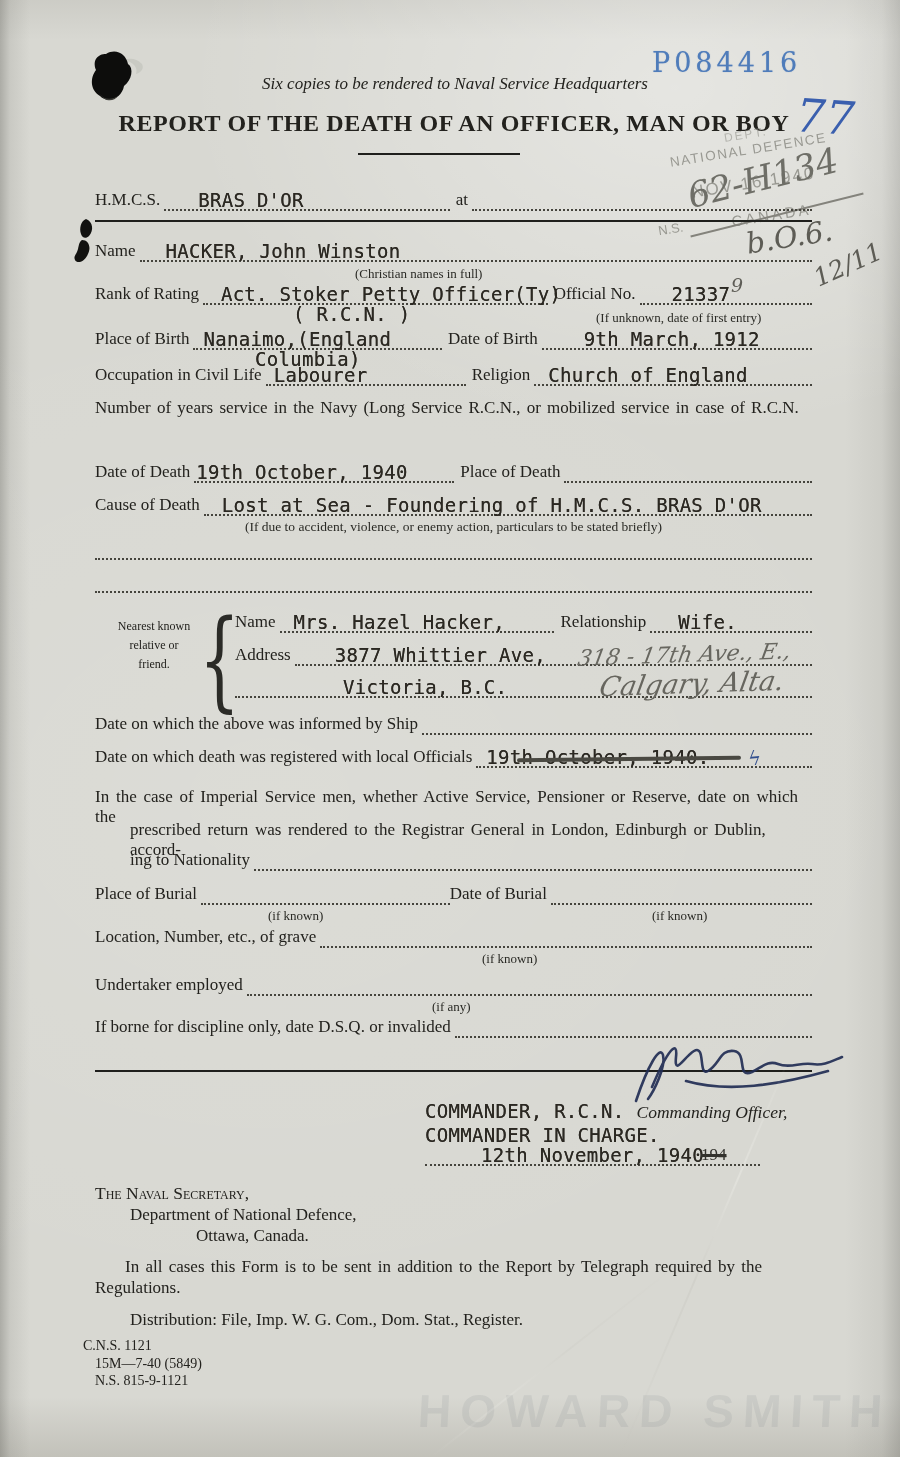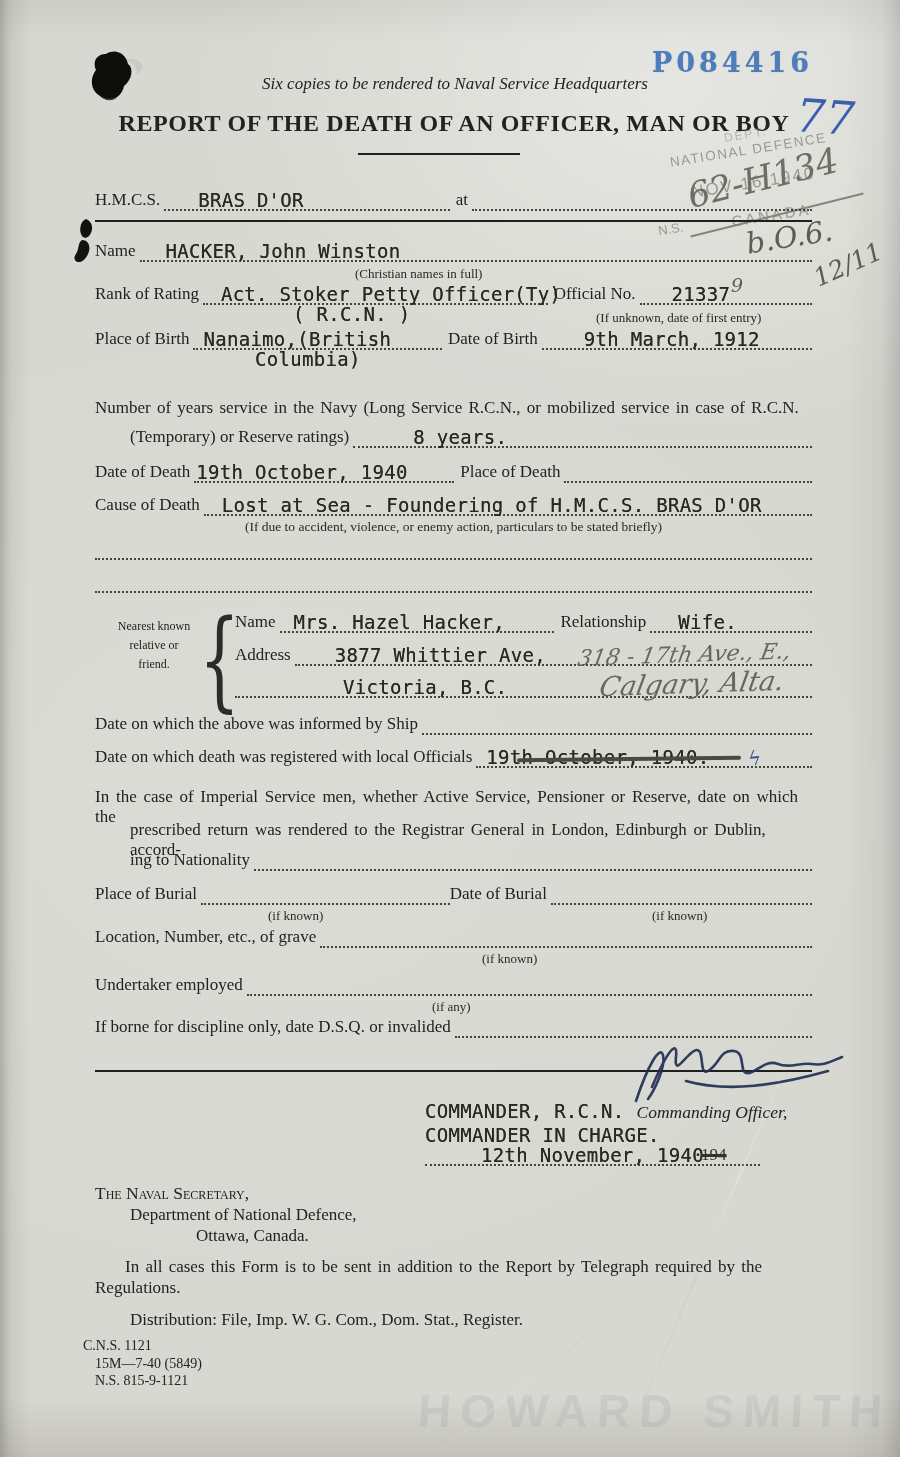--- a/index.html
+++ b/index.html
@@ -24,21 +24,21 @@
   .leader { border-bottom:2px dotted #45443d; position:relative; min-width:18px; }
   .leader .typed { position:absolute; bottom:-2px; }
   .typed { font-family:"DejaVu Sans Mono", monospace; font-size:19px; color:#2b2822; letter-spacing:0.3px; text-shadow:0 0 0.6px rgba(30,28,20,0.8); white-space:nowrap; }
   .hint { position:absolute; font-size:13px; color:#2a2a25; white-space:nowrap; }
   .rule { position:absolute; background:#1f1f1c; height:2px; }
   .pencil { position:absolute; font-family:"DejaVu Serif", serif; font-style:italic; color:#72716a; white-space:nowrap; }
   .penblue { position:absolute; font-family:"DejaVu Serif", serif; font-style:italic; color:#3a5fae; white-space:nowrap; }
   .script { font-family:"DejaVu Serif", serif; font-style:italic; transform:skewX(-12deg); display:inline-block; }
   .stamp-grey { position:absolute; left:645px; top:128px; width:215px; text-align:center; color:#8d8d86; opacity:0.85;
     transform:rotate(-9deg); font-family:"Liberation Sans", sans-serif; line-height:1.15; }
-  .serial { position:absolute; left:652px; top:47px; font-family:"DejaVu Serif", serif; font-weight:bold;
+  .serial { position:absolute; left:652px; top:47px; font-family:"DejaVu Serif", serif; font-weight:normal;
     font-size:27px; letter-spacing:4px; color:#4f7cba; text-shadow:0 0 1px rgba(79,124,186,0.55); }
   .strike-heavy { position:absolute; background:#4a4942; border-radius:2px; }
   .watermark { position:absolute; left:418px; top:1384px; font-family:"Liberation Sans", sans-serif; font-weight:bold;
     font-size:46px; letter-spacing:9px; color:rgba(115,122,135,0.13); transform:skewX(-3deg); }
   .crease { position:absolute; height:2px; background:linear-gradient(90deg, rgba(0,0,0,0) , rgba(250,250,245,0.55) 30%, rgba(160,158,150,0.25) 55%, rgba(0,0,0,0)); transform-origin:left center; }
 </style>
 </head>
 <body>
 
 <div class="paper">
@@ -103,37 +103,41 @@
       <span class="typed" style="left:32px;">21337</span>
     </span>
   </div>
   <div class="pencil" style="left:731px; top:274px; font-size:19px; color:#5d5c55;">9</div>
   <div class="typed abs" style="left:293px; top:303px;">( R.C.N. )</div>
   <div class="hint" style="left:596px; top:310px;">(If unknown, date of first entry)</div>
 
   <div class="row" style="top:324px;">
     <span class="lbl">Place of Birth</span>
     <span class="leader" style="flex:0.92;">
-      <span class="typed" style="left:10px;">Nanaimo,(British</span>
+      <span class="typed" style="left:10px;">Nanaimo,(England</span>
     </span>
     <span class="lbl mid">Date of Birth</span>
     <span class="leader" style="flex:1;">
       <span class="typed" style="left:42px;">9th March, 1912</span>
     </span>
   </div>
   <div class="typed abs" style="left:255px; top:348px;">Columbia)</div>
 
+  <div class="row" style="top:360px;">
+    <span class="lbl">Occupation in Civil Life</span>
+    <span class="leader" style="flex:0.72;">
+      <span class="typed" style="left:8px;">Labourer</span>
+    </span>
+    <span class="lbl mid">Religion</span>
+    <span class="leader" style="flex:1;">
+      <span class="typed" style="left:14px;">Church of England</span>
+    </span>
+  </div>
 
   <div class="abs" style="left:95px; top:398px; width:720px; font-size:17px; word-spacing:2px;">Number of years service in the Navy (Long Service R.C.N., or mobilized service in case of R.C.N.</div>
-  <div class="row" style="top:422px; left:130px;">
-    <span class="lbl">(Temporary) or Reserve ratings)</span>
-    <span class="leader" style="flex:1;">
-      <span class="typed" style="left:60px;">8 years.</span>
-    </span>
-  </div>
 
   <div class="row" style="top:457px;">
     <span class="lbl">Date of Death</span>
     <span class="leader" style="flex:1.05;">
       <span class="typed" style="left:2px;">19th October, 1940</span>
     </span>
     <span class="lbl mid">Place of Death</span>
     <span class="leader" style="flex:1;"></span>
   </div>
 

